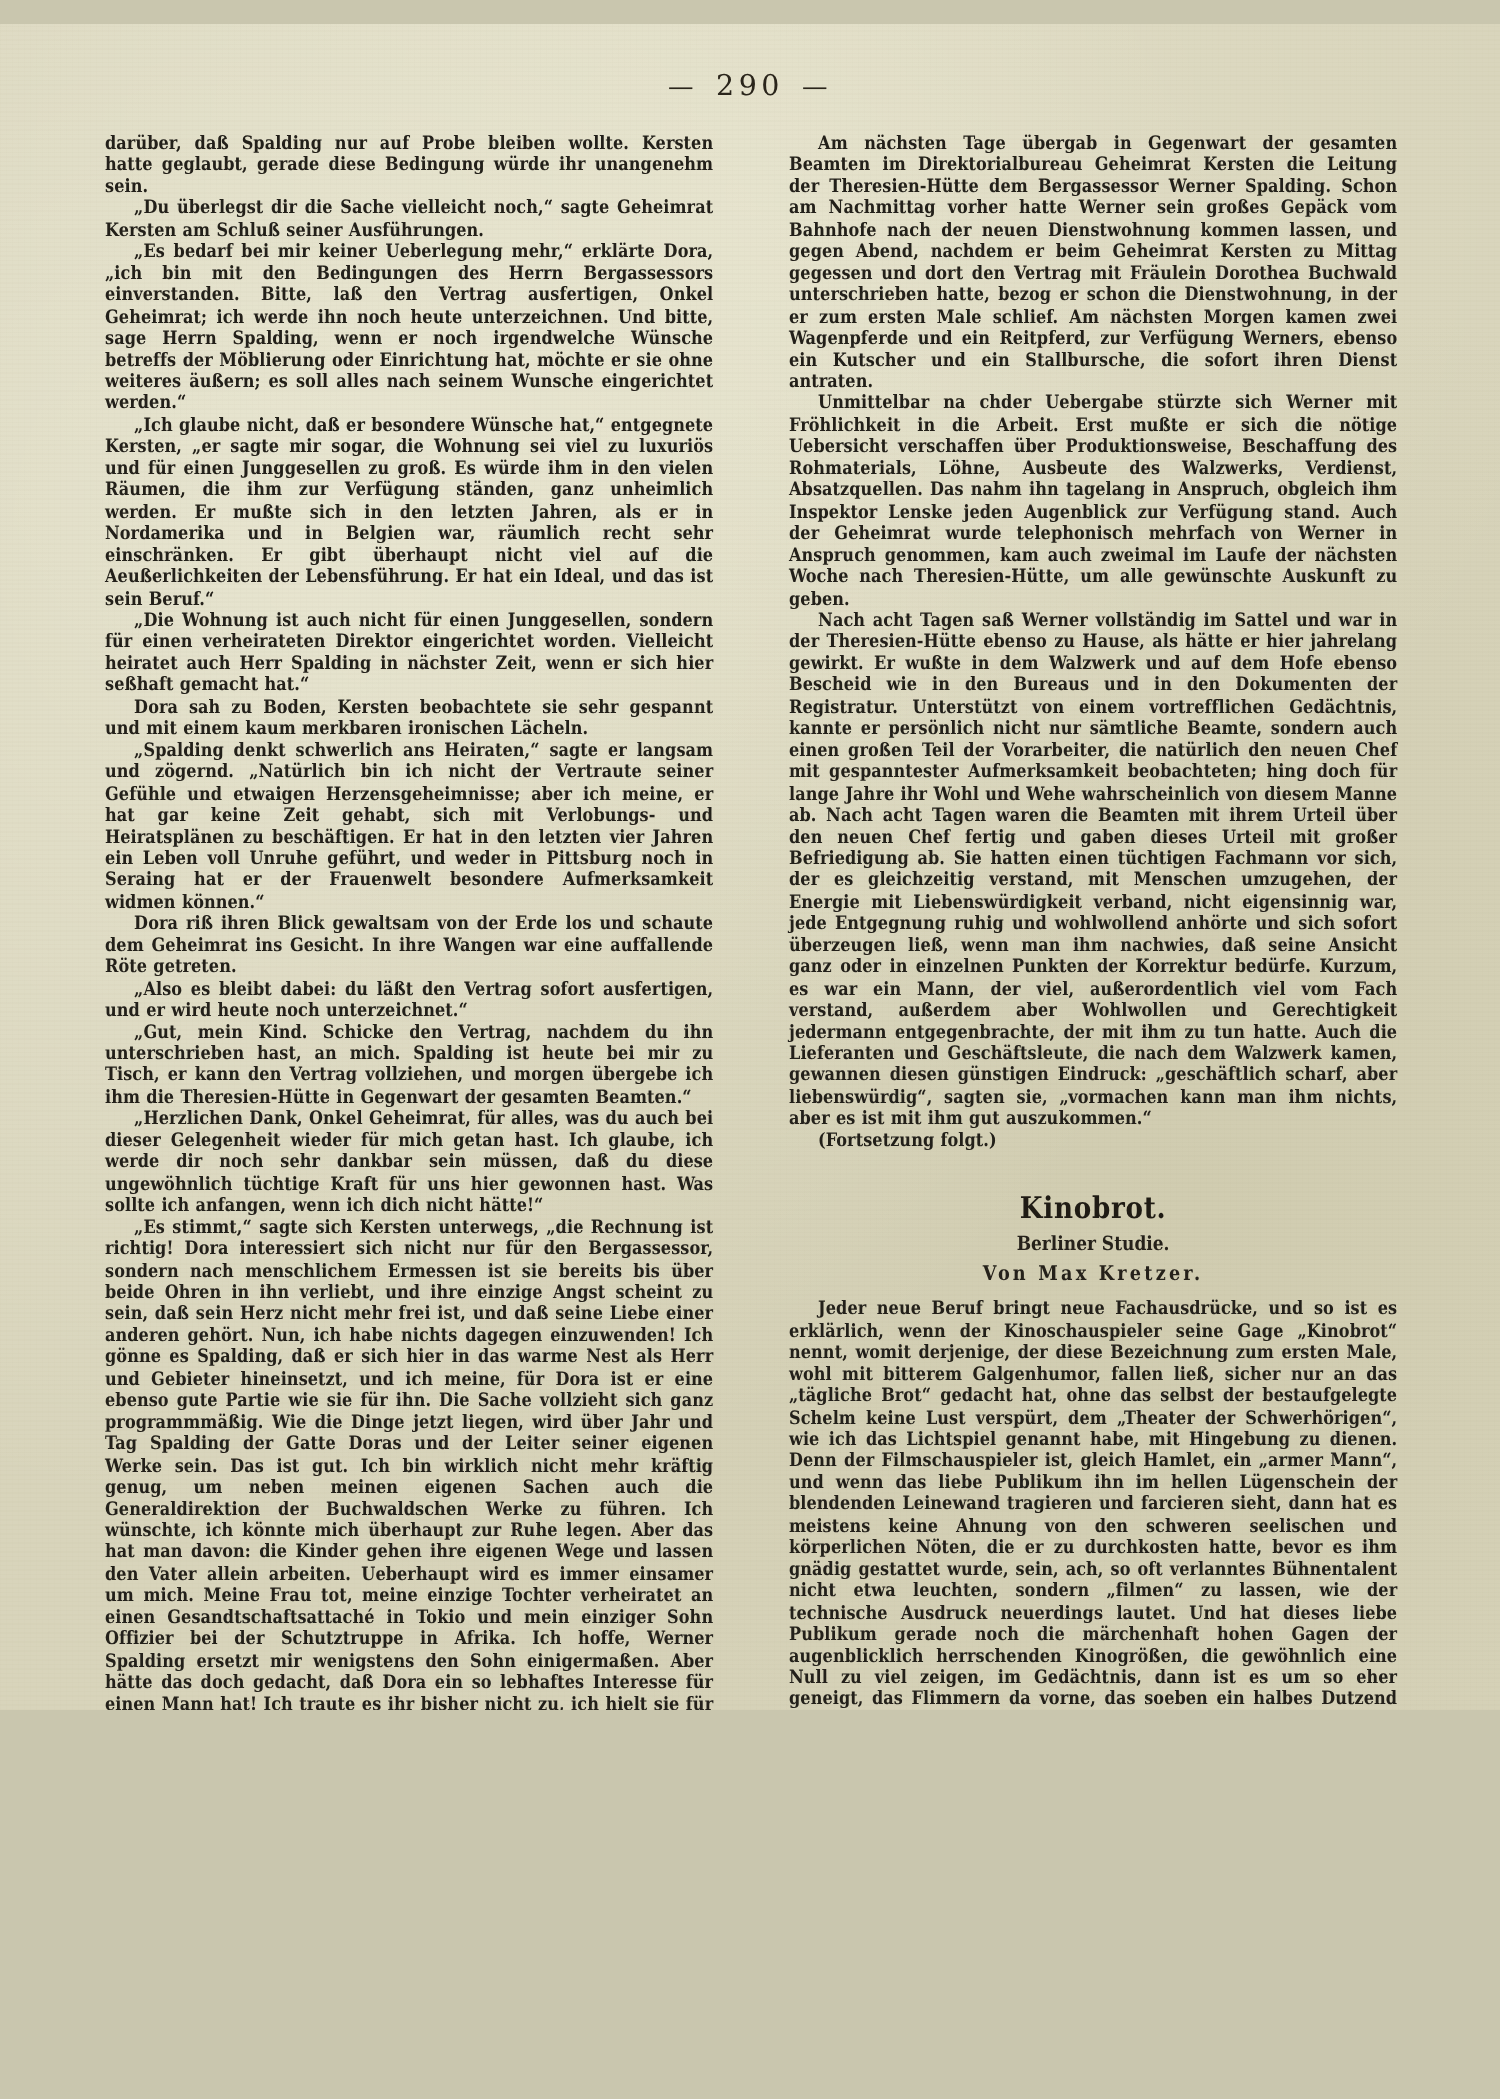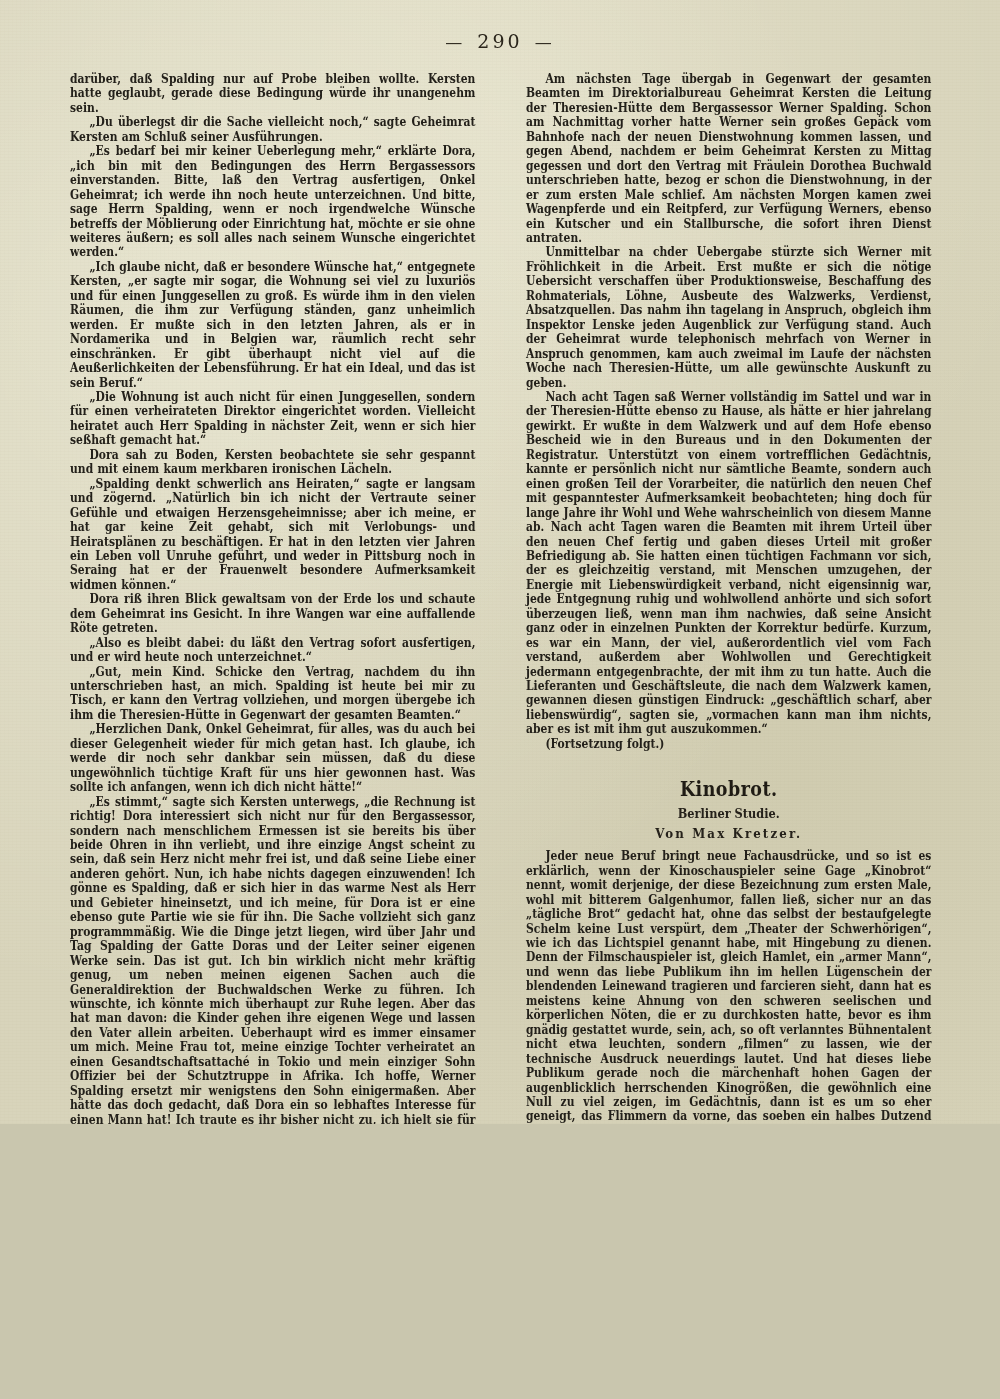--- a/index.html
+++ b/index.html
@@ -4,21 +4,21 @@
 <style>
   html, body {
     margin: 0;
     padding: 0;
     background: #c9c6ae;
   }
   .page {
     position: relative;
     width: 1000px;
     height: 1124px;
-    margin: 0 auto;
+    margin: 16px auto;
     background: #d8d4bb;
     background-image:
       radial-gradient(circle at 20% 30%, rgba(255,255,240,0.35), rgba(255,255,240,0) 60%),
       radial-gradient(circle at 80% 70%, rgba(190,185,150,0.30), rgba(190,185,150,0) 55%),
       radial-gradient(circle at 50% 10%, rgba(255,253,235,0.25), rgba(255,253,235,0) 50%);
     overflow: hidden;
     font-family: "DejaVu Serif", "Liberation Serif", serif;
     color: #241f16;
   }
   .grain {

